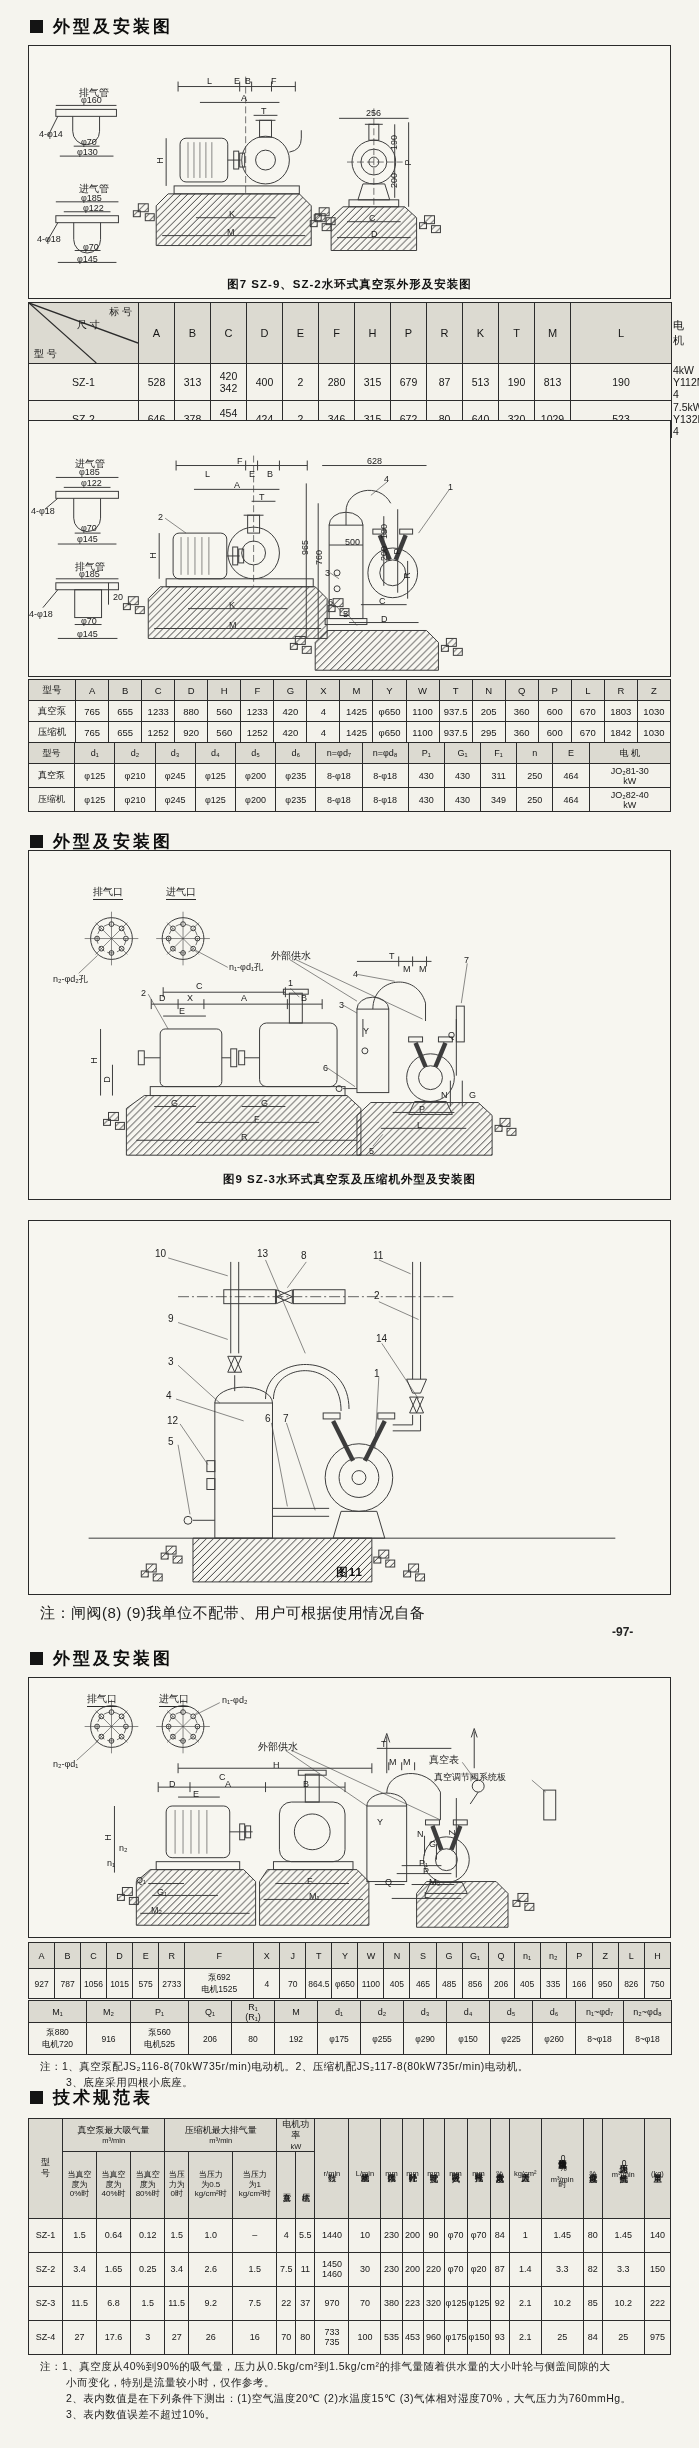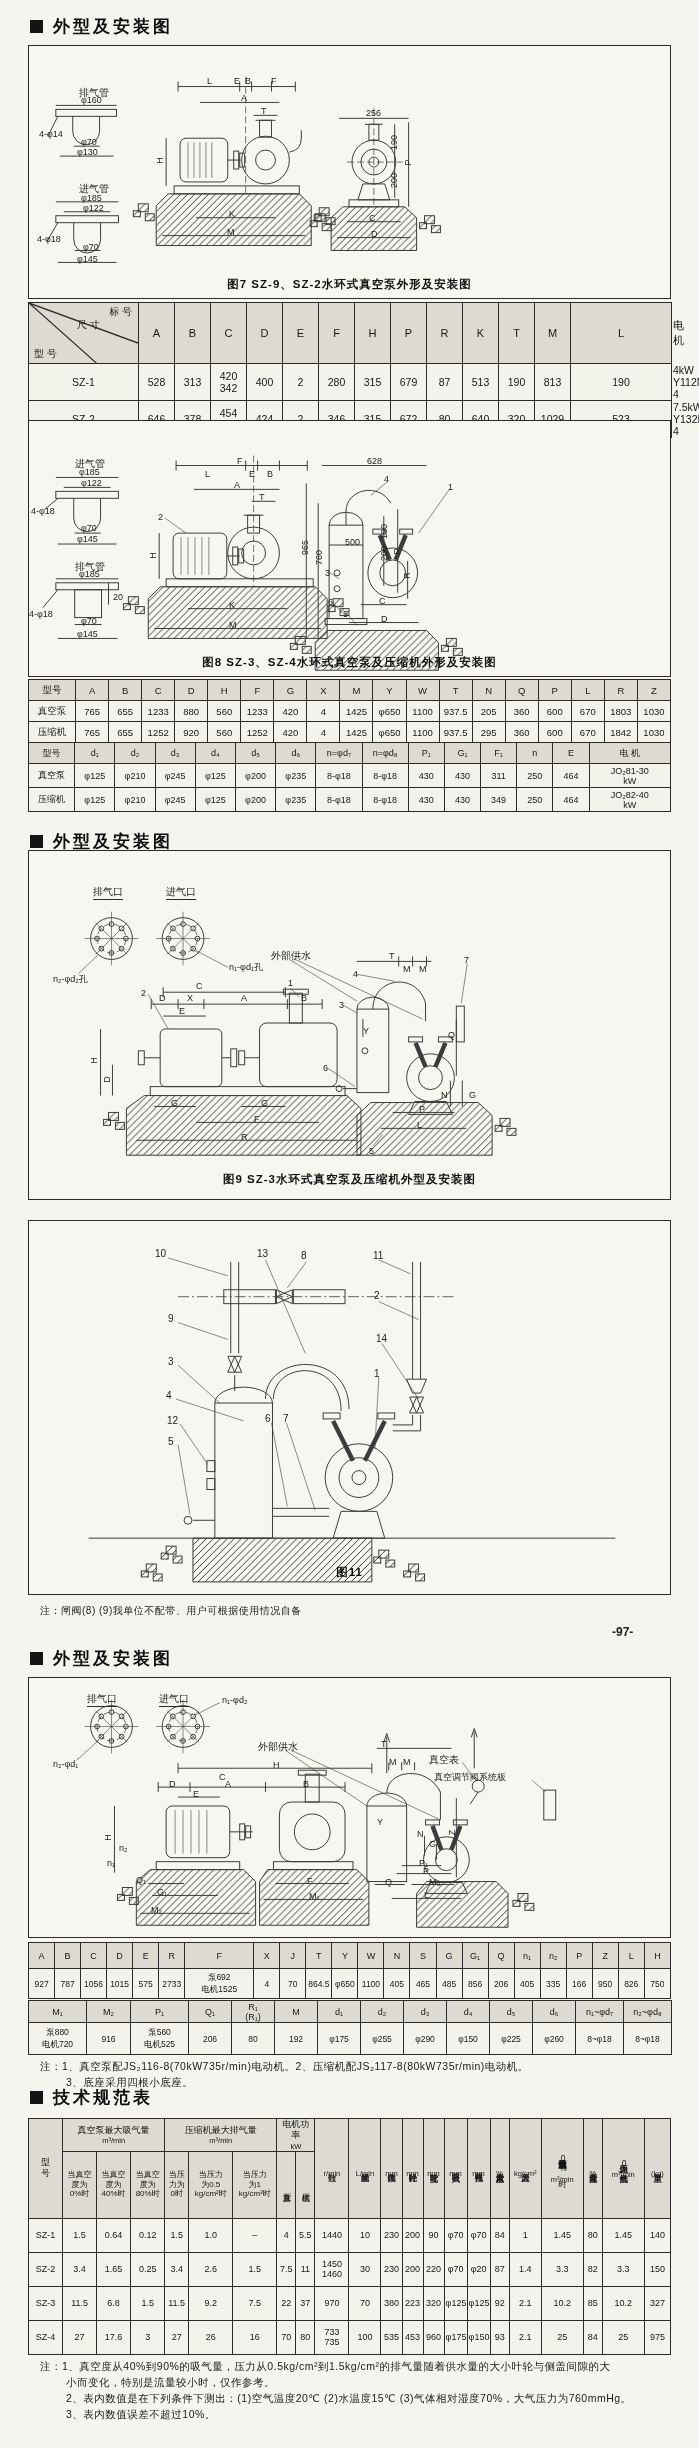--- a/index.html
+++ b/index.html
@@ -40,21 +40,21 @@
   .t6 .grp{height:28px;font-size:9px;line-height:1.25;}
   .t6 .sub{height:66px;font-size:8px;line-height:1.2;}
   .vt{writing-mode:vertical-rl;text-orientation:upright;display:inline-block;max-height:60px;line-height:1.15;letter-spacing:0;}
   .unit{display:block;font-size:7.5px;line-height:1.2;}
   .corner{position:relative;padding:0;}
   .corner svg{position:absolute;inset:0;width:100%;height:100%;}
   .corner .c-top{position:absolute;right:6px;top:2px;font-size:10px;}
   .corner .c-mid{position:absolute;left:48px;top:15px;font-size:10px;}
   .corner .c-bot{position:absolute;left:5px;bottom:2px;font-size:10px;}
   
-  .note{position:absolute;font-size:10px;color:#1a1a1a;letter-spacing:.5px;}
+  .note{position:absolute;font-size:15px;color:#1a1a1a;letter-spacing:.5px;}
   .noteS{font-size:10.5px;}
   .pgnum{position:absolute;font-size:12px;font-weight:bold;color:#222;}
   .wm{position:absolute;z-index:6;text-align:center;color:#c3a09c;}
   .wm .mark{font-size:30px;font-weight:bold;letter-spacing:4px;opacity:.55;font-family:"Liberation Serif","DejaVu Serif",serif;}
   .wm .url{font-size:15px;letter-spacing:1px;opacity:.7;font-family:"Liberation Serif","DejaVu Serif",serif;}
 </style>
 </head>
 <body>
 
 <div class="page">
@@ -357,21 +357,20 @@
     <span class="lb lbr" style="left:365px;top:126px">P</span>
     <span class="lb lbr" style="left:375px;top:150px">R</span>
     <span class="lb" style="left:350px;top:176px">C</span>
     <span class="lb" style="left:352px;top:194px">D</span>
     <span class="lb" style="left:419px;top:62px">1</span>
     <span class="lb" style="left:129px;top:92px">2</span>
     <span class="lb" style="left:296px;top:148px">3</span>
     <span class="lb" style="left:355px;top:54px">4</span>
     <span class="lb" style="left:314px;top:189px">5</span>
     <span class="lb" style="left:299px;top:177px">6</span>
-    <div class="figcap" style="bottom:6px">图8 SZ-3、SZ-4水环式真空泵及压缩机外形及安装图</div>
   </div>
 
   <table class="t2" style="top:679px">
     <colgroup>
         <col style="width:47px">
         <col span="18" style="width:33px">
       </colgroup>
     <tbody>
         <tr>
       <th>型号</th>
@@ -1051,21 +1050,21 @@
           <td>380</td>
           <td>223</td>
           <td>320</td>
           <td>φ125</td>
           <td>φ125</td>
           <td>92</td>
           <td>2.1</td>
           <td>10.2</td>
           <td>85</td>
           <td>10.2</td>
-          <td>327</td>
+          <td>222</td>
     </tr>
     <tr>
       <td>SZ-4</td>
       <td>27</td>
           <td>17.6</td>
           <td>3</td>
           <td>27</td>
           <td>26</td>
           <td>16</td>
           <td>70</td>

